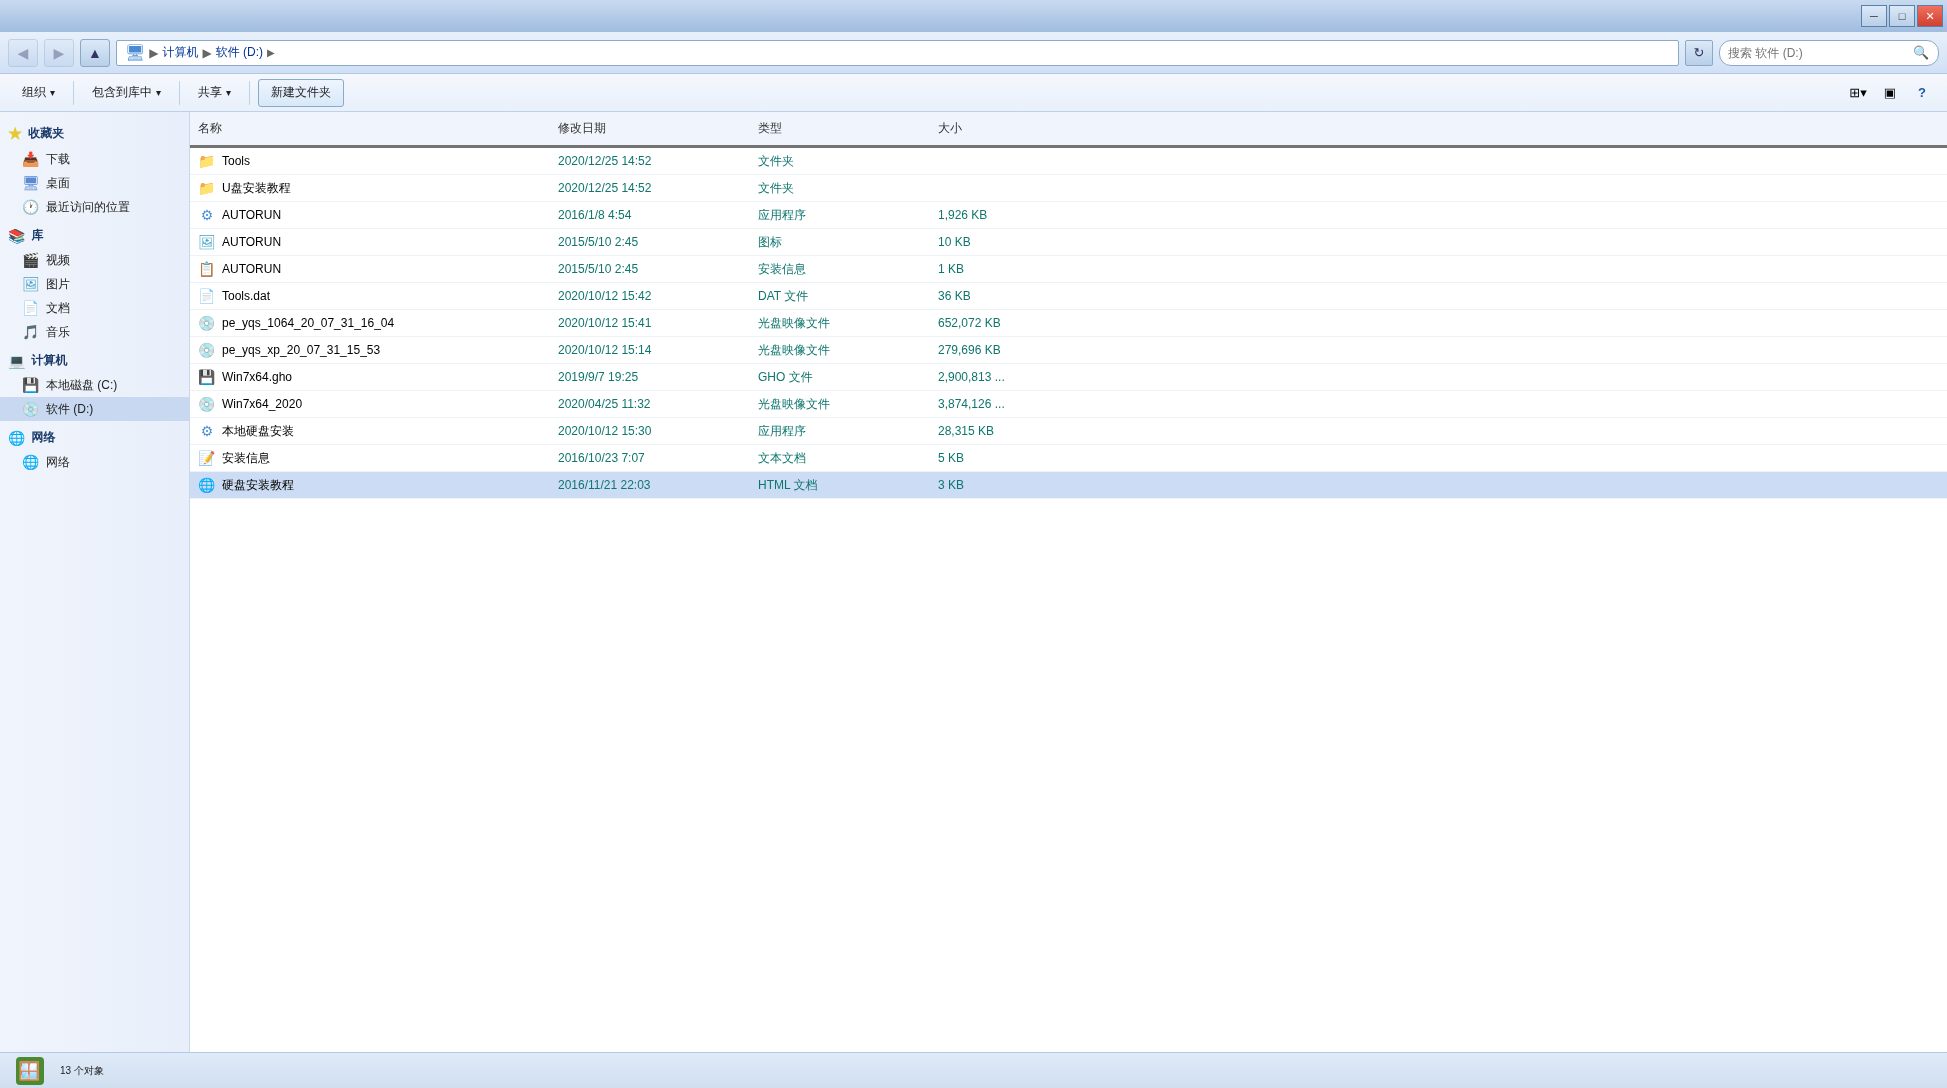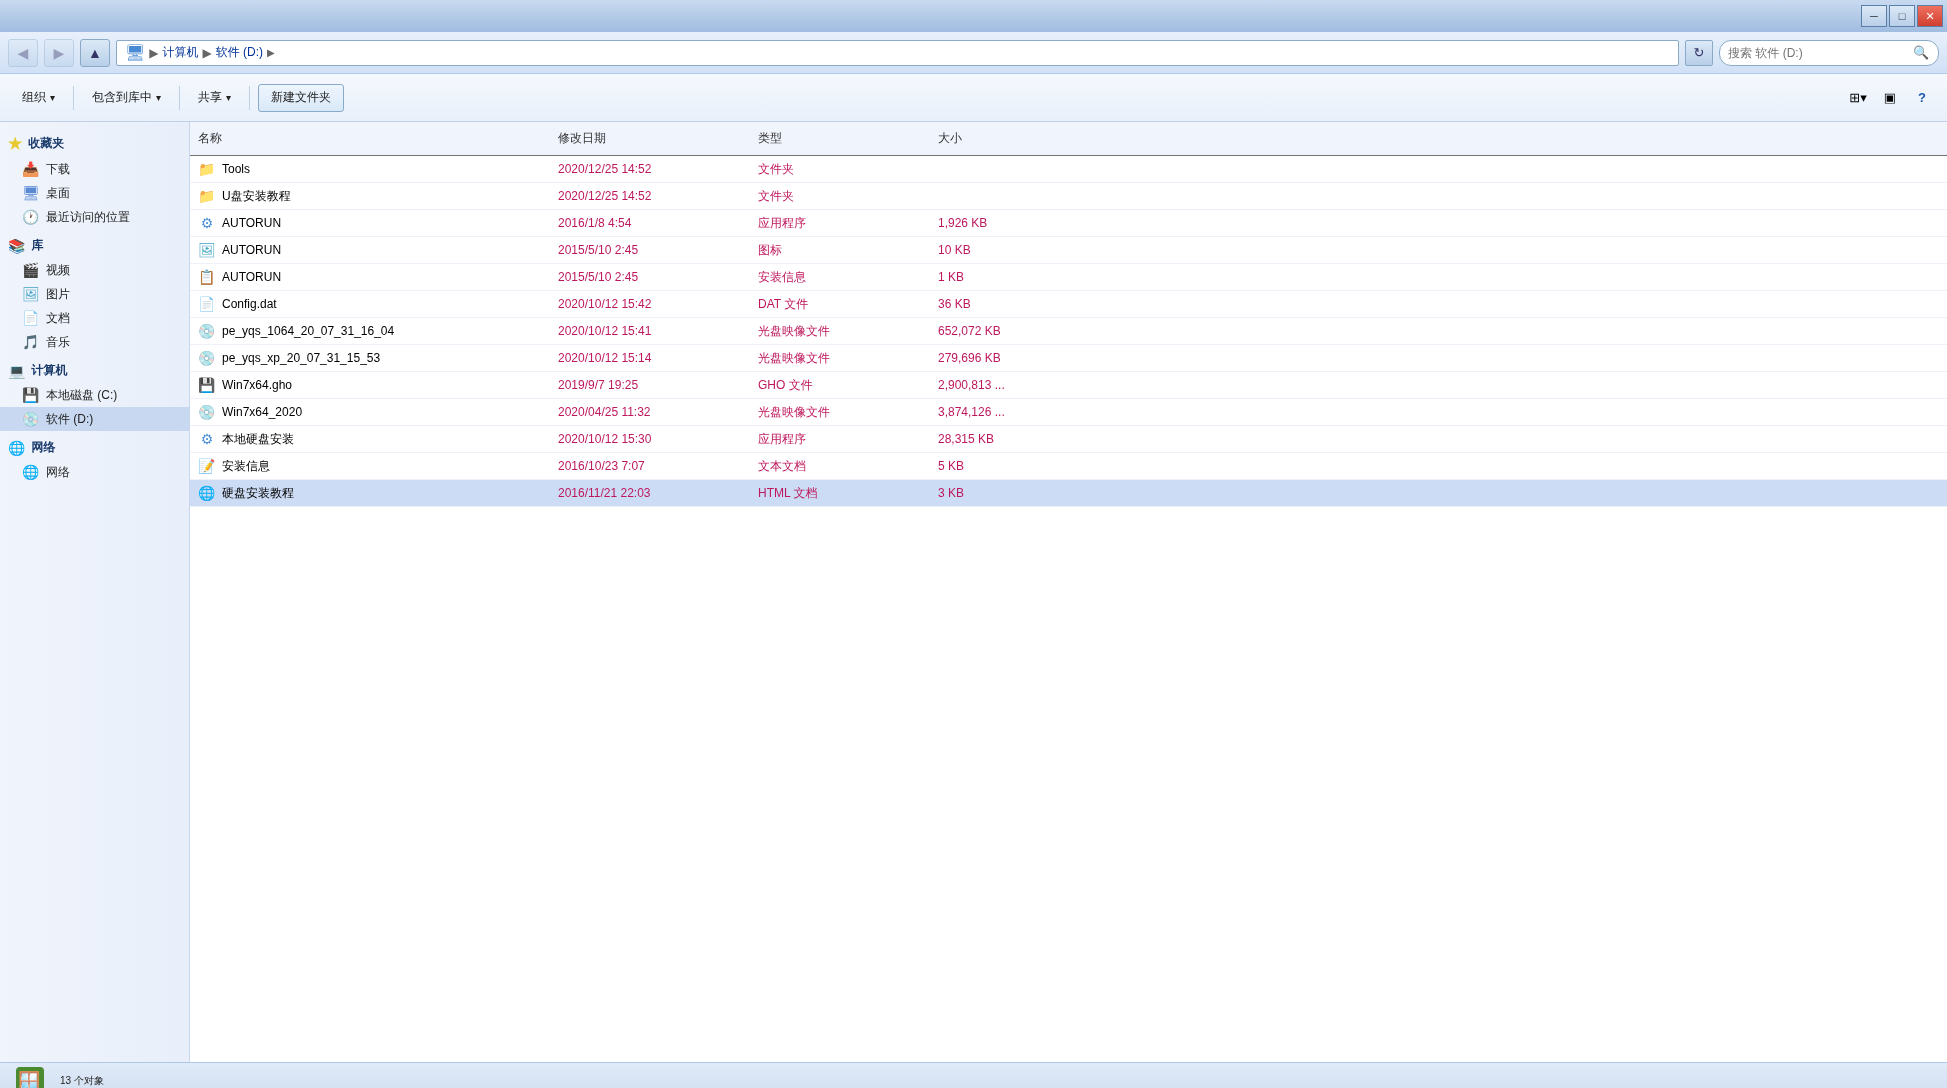--- a/index.html
+++ b/index.html
@@ -109,21 +109,21 @@
       border: none;
       outline: none;
       background: transparent;
       font-size: 12px;
       flex: 1;
       color: #888;
     }
 
     
     .toolbar {
-      height: 48px;
+      height: 38px;
       background: linear-gradient(to bottom, #f5f8fd, #e8f0fb);
       border-bottom: 1px solid #c0d0e8;
       display: flex;
       align-items: center;
       padding: 0 12px;
       gap: 4px;
     }
     .toolbar-btn {
       height: 28px;
       padding: 0 10px;
@@ -224,21 +224,21 @@
     
     .file-list {
       flex: 1;
       overflow-y: auto;
       background: #fff;
     }
     .file-list-header {
       display: grid;
       grid-template-columns: 360px 200px 180px 160px;
       padding: 4px 0;
-      border-bottom: 1px solid #737373;
+      border-bottom: 3px solid #737373;
       background: #f0f4fc;
       position: sticky;
       top: 0;
     }
     .col-header {
       padding: 4px 8px;
       font-size: 12px;
       font-weight: normal;
       color: #333;
       cursor: pointer;
@@ -257,21 +257,21 @@
     .file-name-cell {
       display: flex;
       align-items: center;
       padding: 2px 8px;
       gap: 6px;
       font-size: 12px;
     }
     .file-cell {
       padding: 2px 8px;
       font-size: 12px;
-      color: #be185d;
+      color: #0f766e;
     }
     .file-cell.right { text-align: left; }
 
     
     .fi {
       width: 18px;
       height: 18px;
       flex-shrink: 0;
       display: flex;
       align-items: center;
@@ -484,21 +484,21 @@
       <span class="fi" style="color:#888">📋</span>
       <span>AUTORUN</span>
     </div>
     <div class="file-cell">2015/5/10 2:45</div>
     <div class="file-cell">安装信息</div>
     <div class="file-cell right">1 KB</div>
   </div>
         <div class="file-row">
     <div class="file-name-cell">
       <span class="fi" style="color:#888">📄</span>
-      <span>Config.dat</span>
+      <span>Tools.dat</span>
     </div>
     <div class="file-cell">2020/10/12 15:42</div>
     <div class="file-cell">DAT 文件</div>
     <div class="file-cell right">36 KB</div>
   </div>
         <div class="file-row">
     <div class="file-name-cell">
       <span class="fi" style="color:#6a6aaa">💿</span>
       <span>pe_yqs_1064_20_07_31_16_04</span>
     </div>

